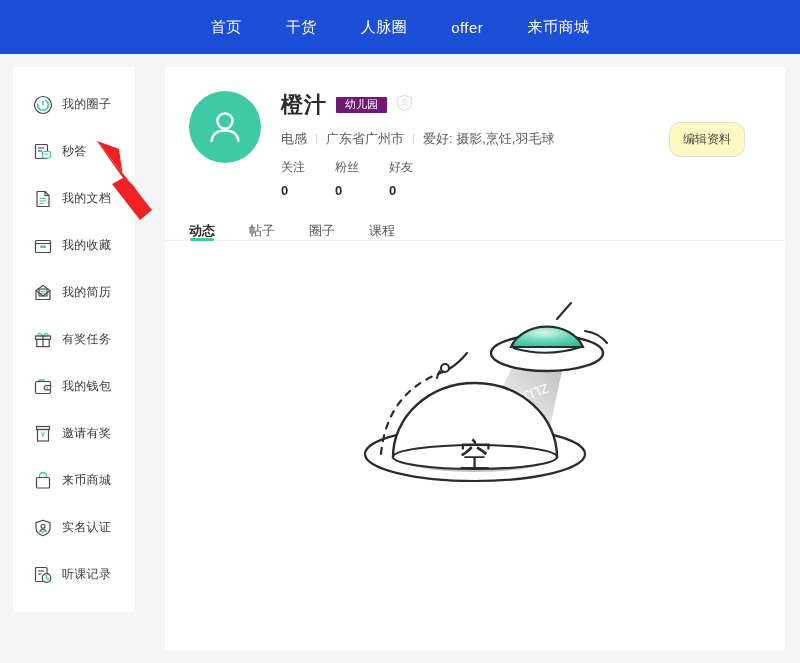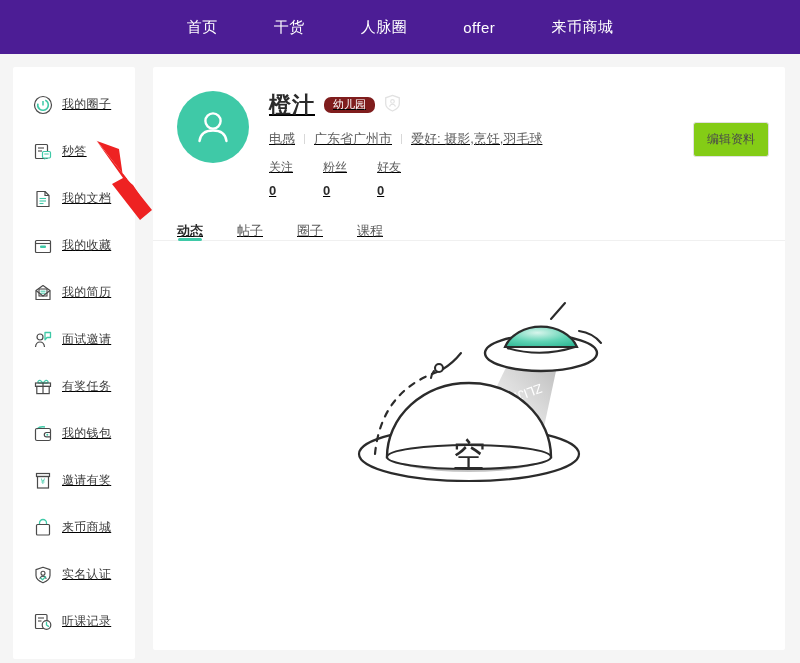--- a/index.html
+++ b/index.html
@@ -6,42 +6,41 @@
   html, body {
     width: 800px; height: 663px;
     background: #f5f5f5;
     font-family: "Liberation Sans", "DejaVu Sans", sans-serif;
     overflow: hidden;
   }
 
   
   .topnav {
     width: 800px; height: 54px;
-    background: #4c1d95;
+    background: #1d4ed8;
     display: flex; align-items: center; justify-content: center;
-    gap: 56px;
+    gap: 44px;
   }
   .topnav-item {
     color: #ffffff;
     font-size: 15px;
     letter-spacing: .5px;
     cursor: pointer;
     white-space: nowrap;
   }
 
   
   .page {
     width: 800px; height: 609px;
     background: #f5f5f5;
     display: flex;
     align-items: flex-start;
     padding: 13px 15px 0 13px;
-    gap: 18px;
+    gap: 30px;
     position: relative;
-    text-decoration: underline;
   }
 
   
   .sidebar {
     width: 122px;
     background: #ffffff;
     border-radius: 2px;
     padding: 14px 0 14px 0;
     flex: 0 0 auto;
   }
@@ -99,24 +98,24 @@
     gap: 9px;
     height: 28px;
   }
   .username {
     font-size: 22px;
     font-weight: bold;
     color: #2b2b2b;
     letter-spacing: 1px;
   }
   .level-badge {
-    background: #7f1d1d;
+    background: #701a75;
     color: #ffffff;
     font-size: 11px;
-    border-radius: 7px;
+    border-radius: 1px;
     padding: 2px 9px 3px 9px;
     line-height: 1;
     white-space: nowrap;
   }
   .verify-icon { width: 17px; height: 19px; opacity: .85; }
 
   .meta-row {
     display: flex;
     align-items: center;
     margin-top: 11px;
@@ -137,25 +136,25 @@
     margin-top: 11px;
     font-size: 12px;
     color: #5d5d5d;
     gap: 30px;
   }
   .stat { display: flex; align-items: baseline; gap: 7px; flex-direction: column; }
   .stat-num { font-size: 13px; font-weight: bold; color: #2b2b2b; }
 
   .edit-btn {
     position: absolute;
-    right: 16px;
+    right: 40px;
     top: 55px;
     border: 1px solid #e0e0e0;
-    background: #84cc16;
-    border-radius: 3px;
+    background: #fef9c3;
+    border-radius: 11px;
     color: #4a4a4a;
     font-size: 12px;
     padding: 8px 13px;
     cursor: pointer;
     font-family: inherit;
     white-space: nowrap;
   }
 
   
   .tabs {
@@ -268,30 +267,20 @@
             <path d="M3 7.5 L10 2.5 L17 7.5 v9 h-14 z" fill="none" stroke="#4a4a4a" stroke-width="1.2" stroke-linejoin="round"></path>
             <rect x="6" y="6" width="8" height="7" fill="#fff" stroke="#4a4a4a" stroke-width="1.1"></rect>
             <line x1="7.5" y1="8.2" x2="12.5" y2="8.2" stroke="#3fc9a7" stroke-width="1"></line>
             <line x1="7.5" y1="10.2" x2="12.5" y2="10.2" stroke="#3fc9a7" stroke-width="1"></line>
             <path d="M3 7.5 L10 13 L17 7.5" fill="none" stroke="#4a4a4a" stroke-width="1.2"></path>
           </svg>
       </span>
       <span class="side-label">我的简历</span>
     </div>
 
-    <div class="side-item">
-      <span class="side-icon">
-        <svg width="20" height="20" viewBox="0 0 20 20">
-            <circle cx="7" cy="7" r="3" fill="none" stroke="#4a4a4a" stroke-width="1.2"></circle>
-            <path d="M2.5 17 q0.5 -5 4.5 -5 q4 0 4.5 5" fill="none" stroke="#4a4a4a" stroke-width="1.2"></path>
-            <path d="M12 2.5 h5.5 v5 h-3.5 l-2 2.3 z" fill="none" stroke="#3fc9a7" stroke-width="1.3" stroke-linejoin="round"></path>
-          </svg>
-      </span>
-      <span class="side-label">面试邀请</span>
-    </div>
 
     <div class="side-item">
       <span class="side-icon">
         <svg width="20" height="20" viewBox="0 0 20 20">
             <path d="M10 6 q-3.5 -4.5 -5 -1.5 q-1 2 5 1.5 z" fill="none" stroke="#3fc9a7" stroke-width="1.2"></path>
             <path d="M10 6 q3.5 -4.5 5 -1.5 q1 2 -5 1.5 z" fill="none" stroke="#3fc9a7" stroke-width="1.2"></path>
             <rect x="2.5" y="6" width="15" height="3.4" fill="none" stroke="#4a4a4a" stroke-width="1.2"></rect>
             <rect x="3.8" y="9.4" width="12.4" height="7.2" fill="none" stroke="#4a4a4a" stroke-width="1.2"></rect>
             <line x1="10" y1="6" x2="10" y2="16.6" stroke="#4a4a4a" stroke-width="1.2"></line>
           </svg>

